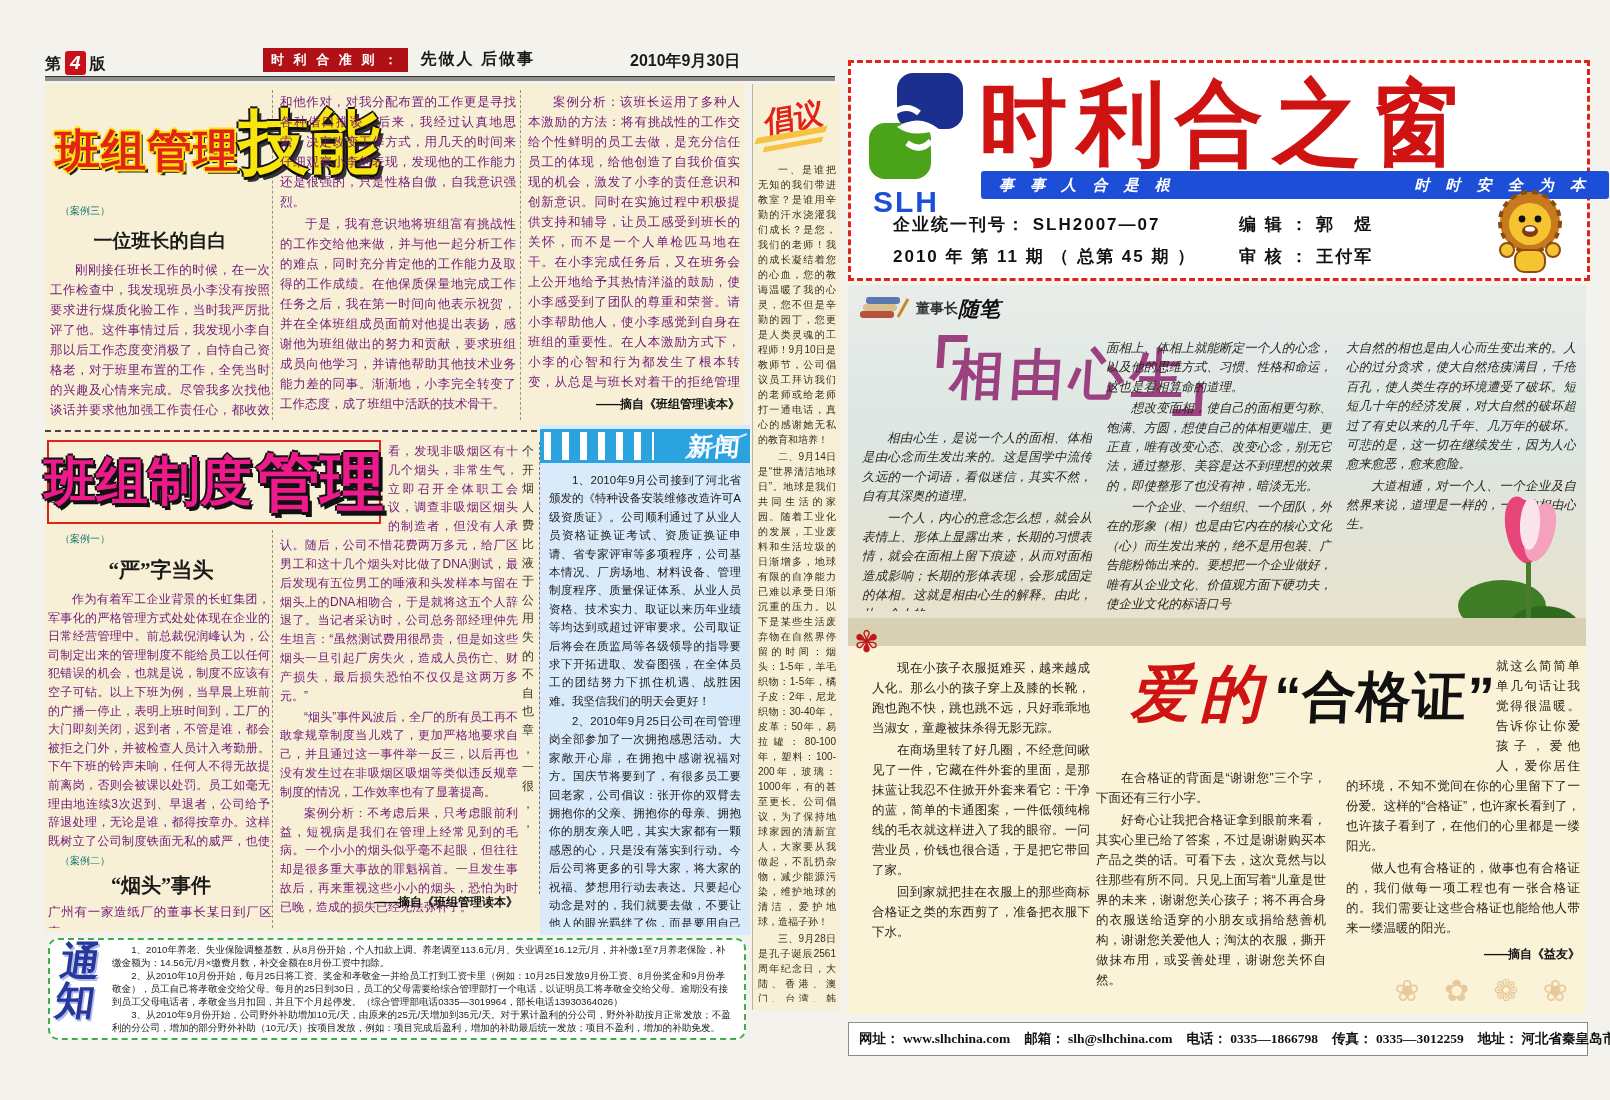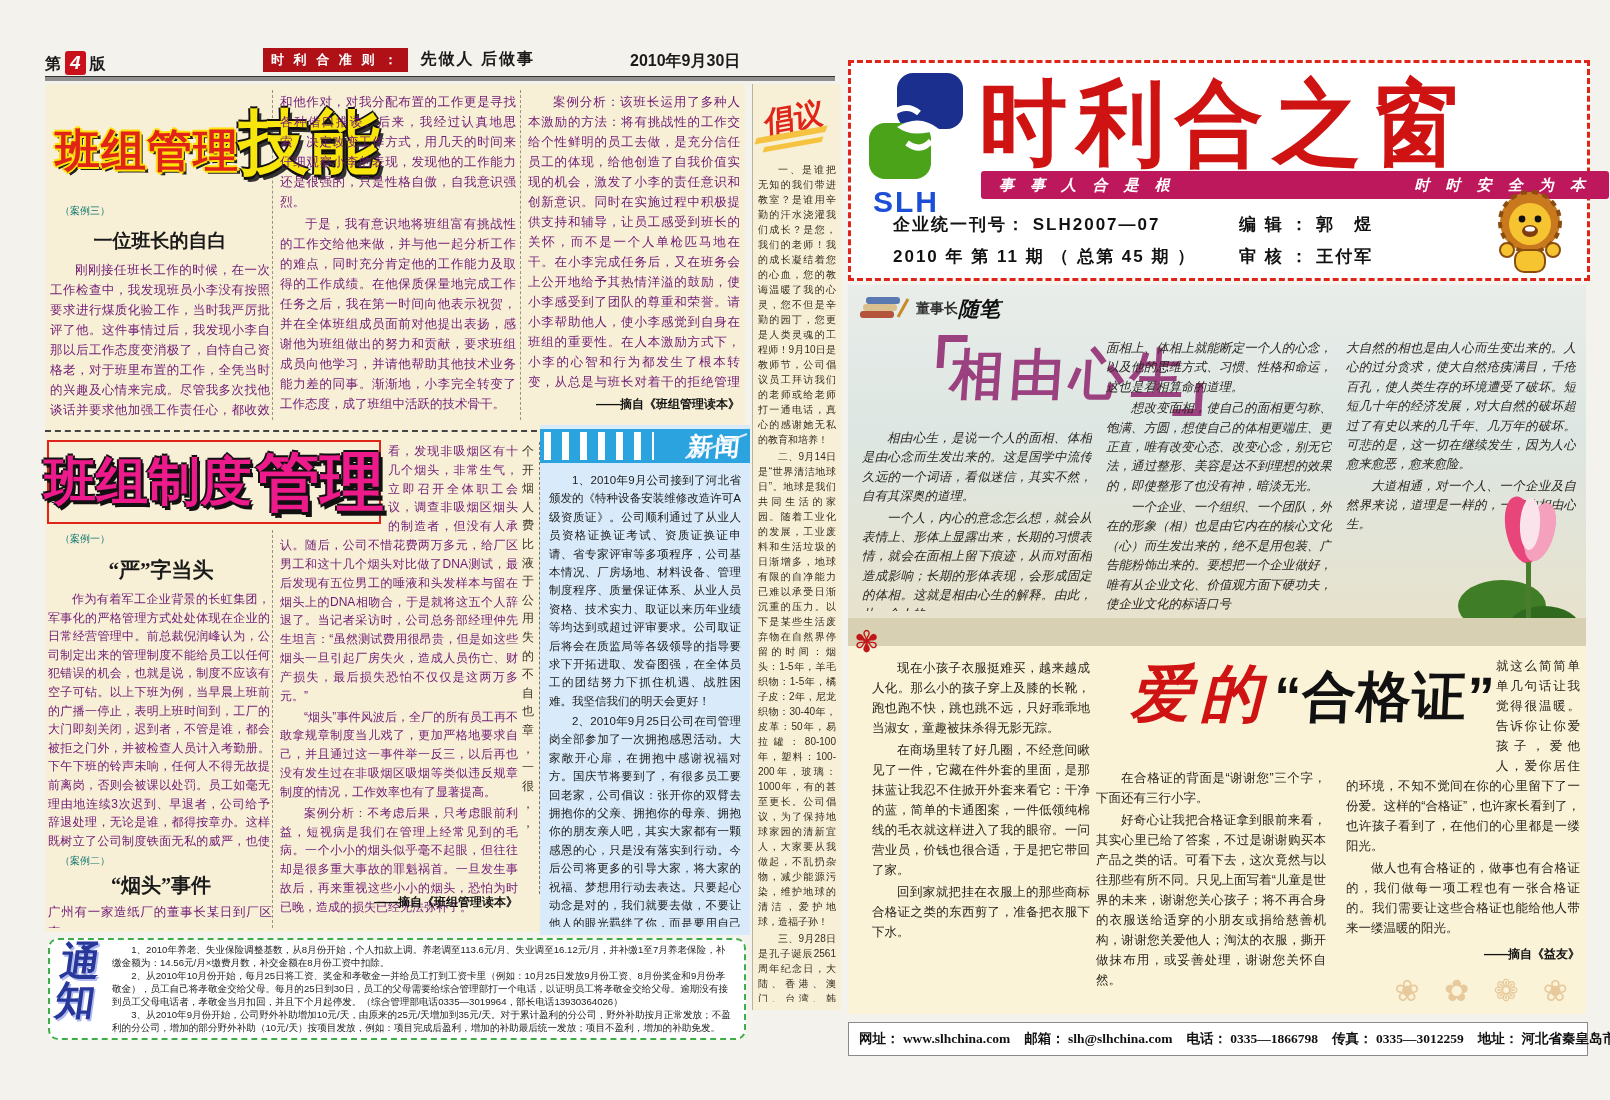--- a/index.html
+++ b/index.html
@@ -78,21 +78,21 @@
     border:2px dashed #3fae49;border-radius:10px;}
   .notice-label{position:absolute;left:8px;top:2px;width:46px;color:#27379a;font-weight:900;
     font-size:40px;line-height:0.98;transform:skewX(-8deg);text-shadow:2px 2px 0 #aebaf0;}
   .notice-items{position:absolute;left:62px;top:4px;width:622px;height:90px;font-size:9.6px;line-height:1.35;color:#222;}
   .notice-items p{margin:0;text-indent:2em;}
 
   
   .masthead{left:848px;top:60px;width:736px;height:215px;background:#fff;border:3px dashed #e02417;}
   .mh-title{position:absolute;left:128px;top:2px;width:600px;font-size:88px;font-weight:900;color:#cf1212;
     white-space:nowrap;letter-spacing:10px;font-family:"Liberation Serif","DejaVu Serif",serif;transform:scaleY(1.05);}
-  .mh-banner{position:absolute;left:130px;top:108px;width:592px;height:28px;background:#be185d;border-radius:3px;
+  .mh-banner{position:absolute;left:130px;top:108px;width:592px;height:28px;background:#1d4ed8;border-radius:3px;
     color:#fff;font-weight:900;font-size:15px;display:flex;justify-content:space-between;align-items:center;
     padding:0 18px;letter-spacing:6px;font-style:italic;}
   .mh-line{position:absolute;font-size:17px;font-weight:bold;letter-spacing:2px;color:#111;}
   .slh-txt{position:absolute;left:22px;top:122px;font-size:30px;font-weight:900;letter-spacing:2px;color:#1d4ed8;}
 
   .essay{left:848px;top:285px;width:738px;height:333px;
     background:linear-gradient(180deg,#e9edea 0%,#dde6e2 45%,#e7e2cd 100%);}
   .badge{position:absolute;left:10px;top:8px;display:flex;align-items:center;}
   .badge-text1{font-size:14px;font-weight:bold;color:#333;margin-left:6px;}
   .badge-text2{font-size:21px;font-weight:900;font-style:italic;color:#111;font-family:"Liberation Serif","DejaVu Serif",serif;}

